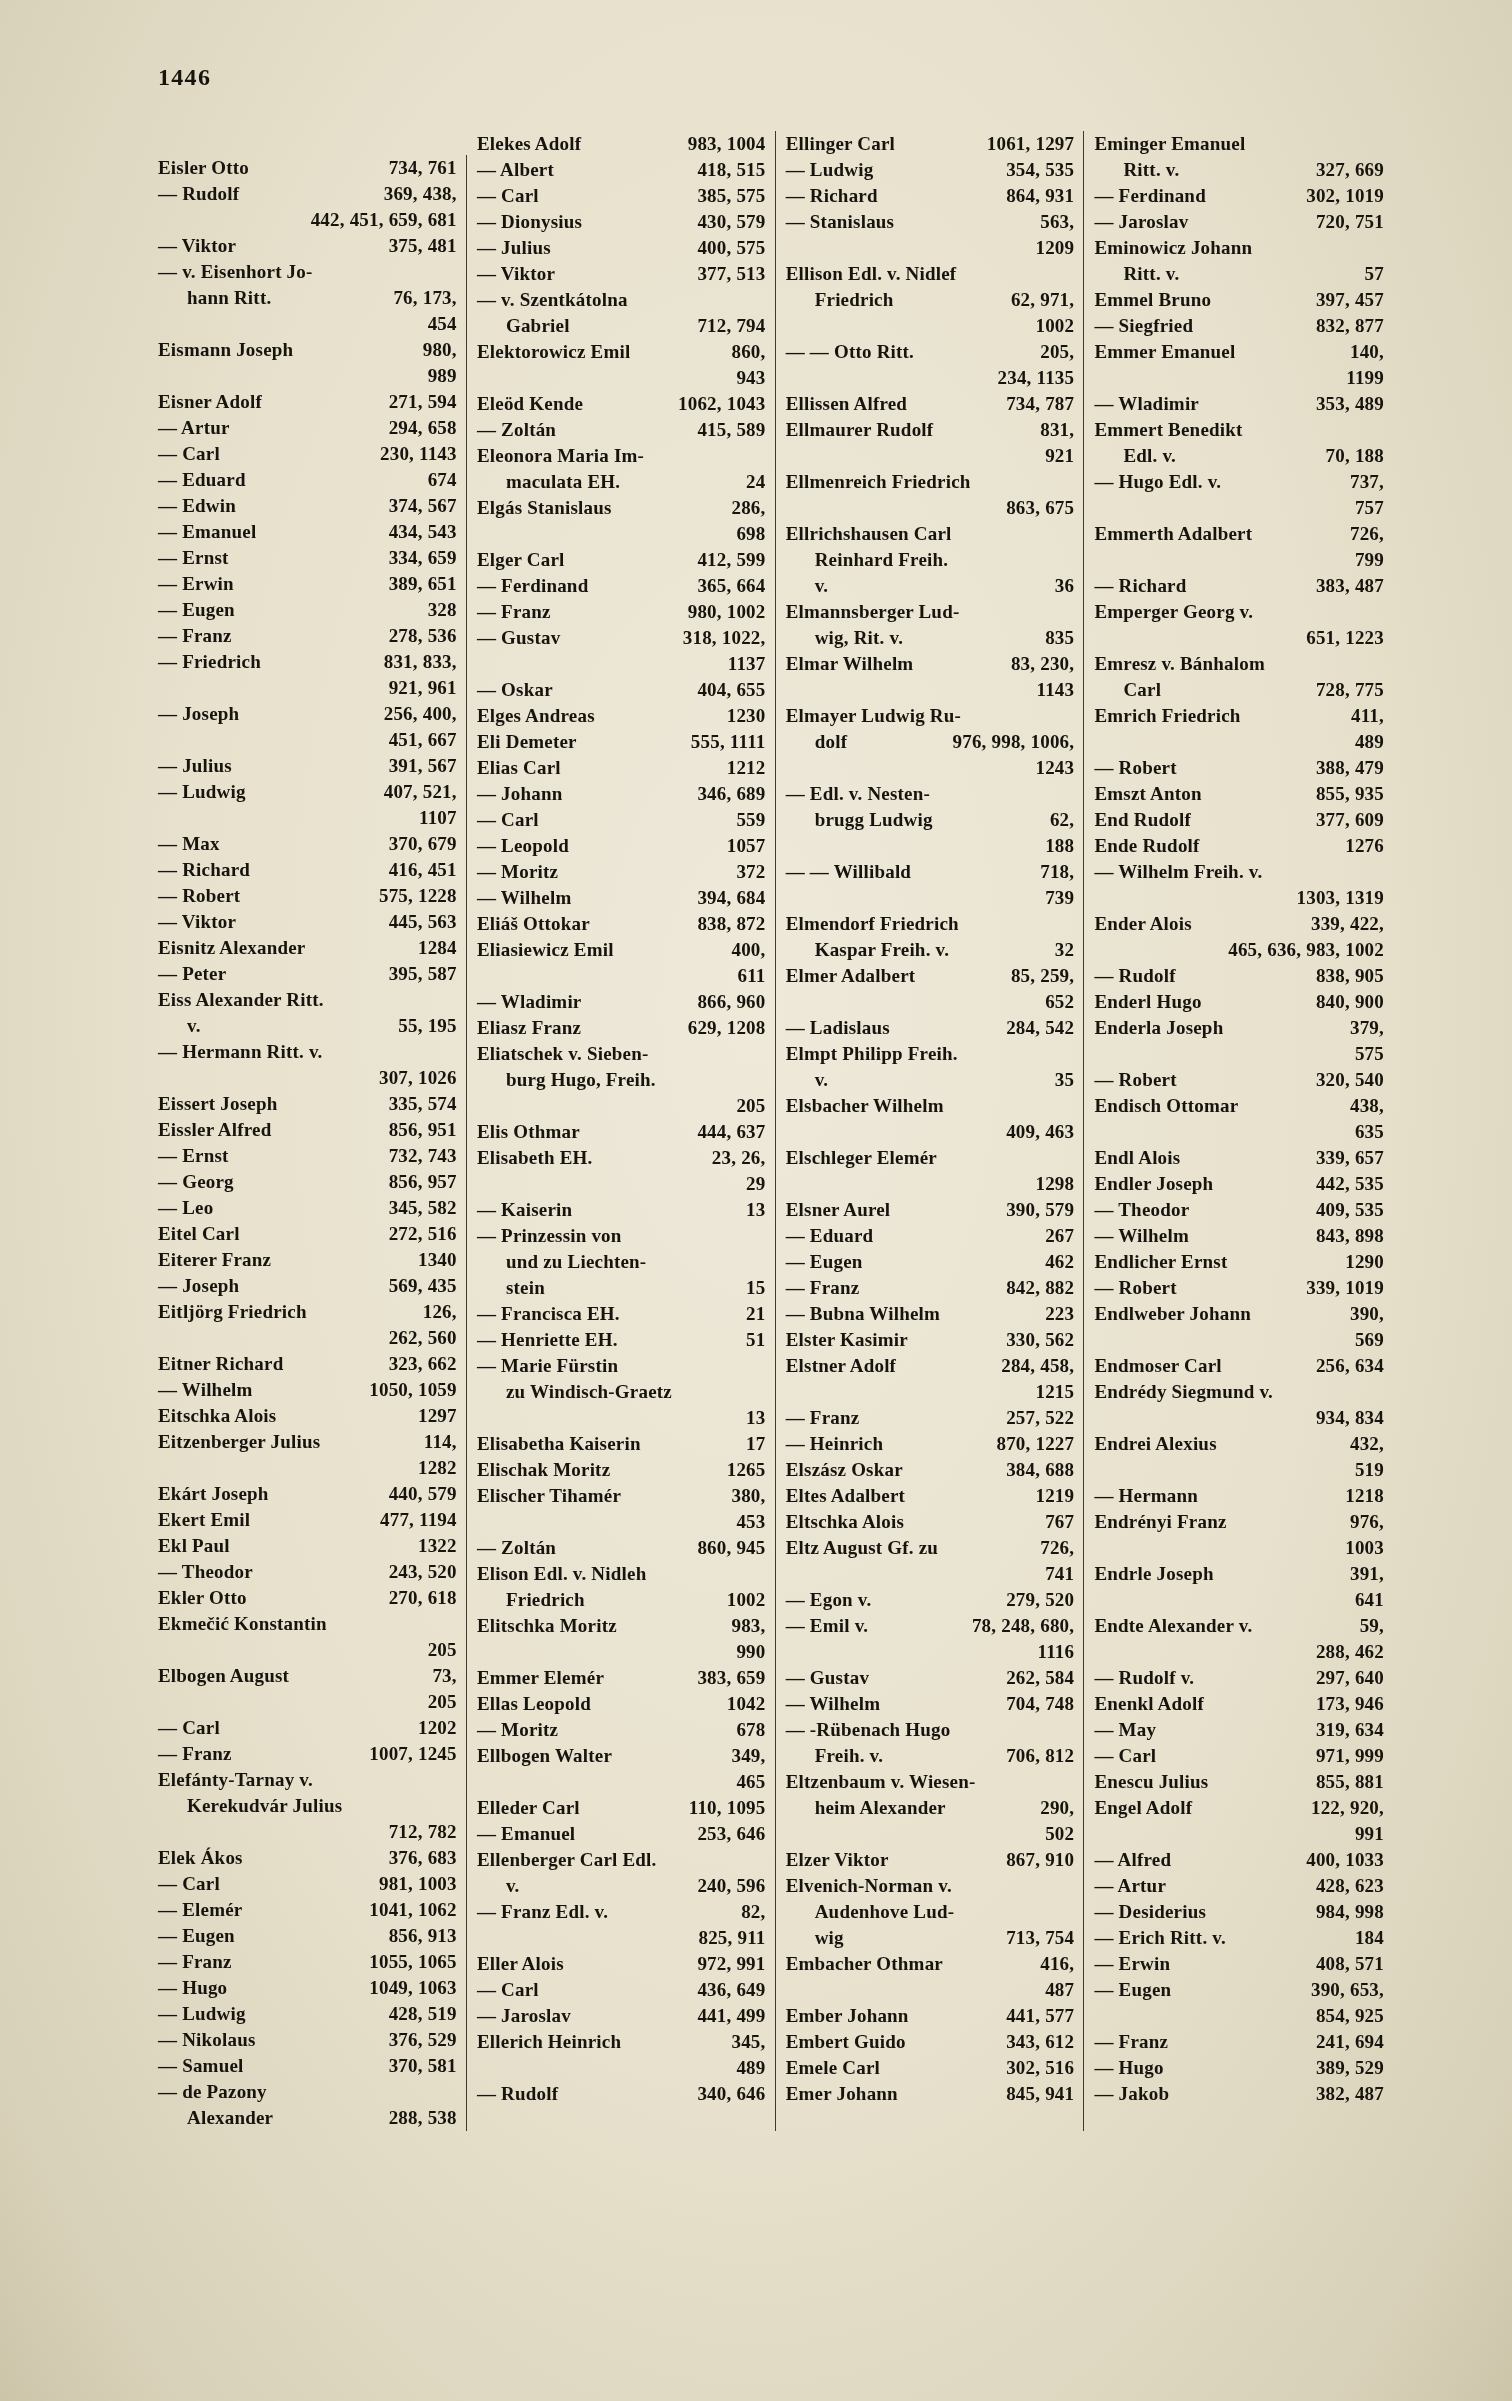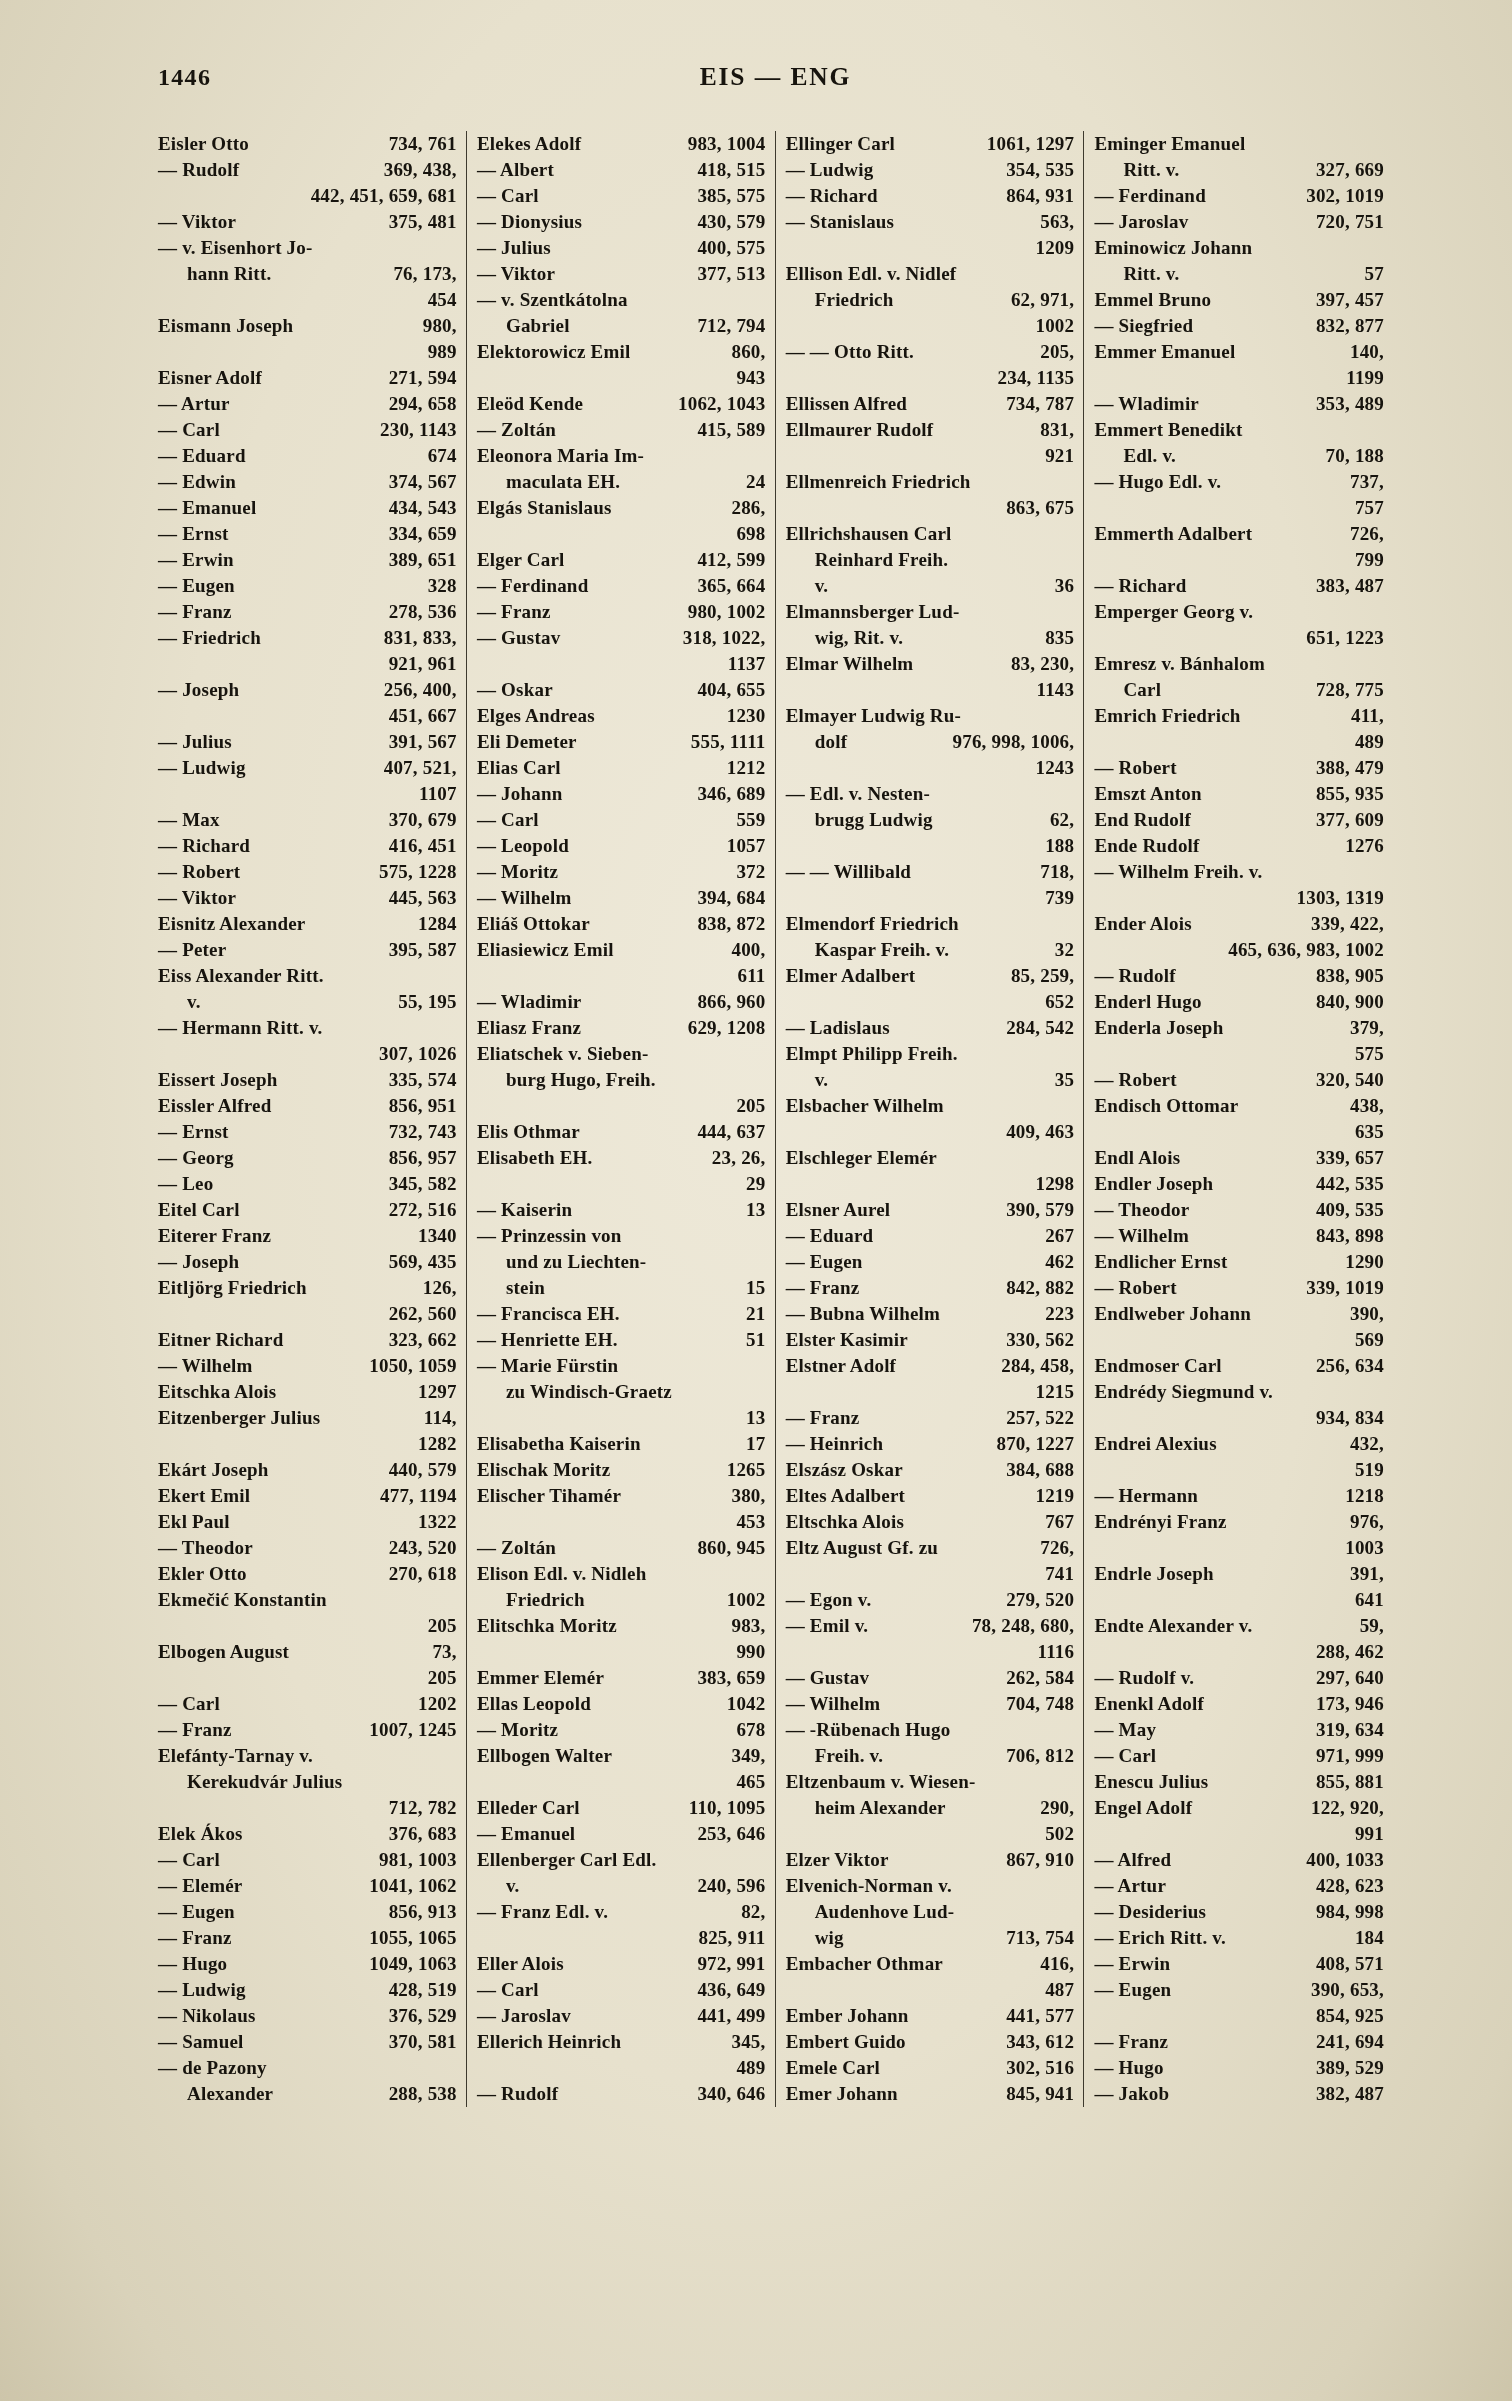--- a/index.html
+++ b/index.html
@@ -23,38 +23,37 @@
   }
   .header-title{
     text-align:center;font-size:25.5px;font-weight:700;letter-spacing:1.9px;
     padding-top:1.3px;
   }
   .columns{display:flex;align-items:stretch;}
   .col{
     width:25%;box-sizing:border-box;
     padding:0 9px 0 10.2px;
   }
-  .col:first-child{padding-left:0;}
+  .col:first-child{padding-left:0;margin-top:24px;}
   .col:not(:last-child){border-right:1.3px solid rgba(32,28,18,0.85);}
   .line{
     display:flex;align-items:baseline;
     line-height:26px;font-size:19px;font-weight:700;
     white-space:nowrap;letter-spacing:0.2px;
   }
   .line .t{padding-right:5.1px;}
   .line.ind1 .t{padding-left:29px;}
   .line .n{margin-left:auto;text-align:right;}
 </style>
 </head>
 <body>
 
 <div class="page">
   <div class="header">
     <span class="page-num">1446</span>
-    <div class="header-title">EIS — ENG</div>
   </div>
   <div class="columns">
     <div class="col">
         <div class="line">
           <span class="t">Eisler Otto</span>
           <span class="n">734, 761</span>
         </div>
         <div class="line">
           <span class="t">— Rudolf</span>
           <span class="n">369, 438,</span>

